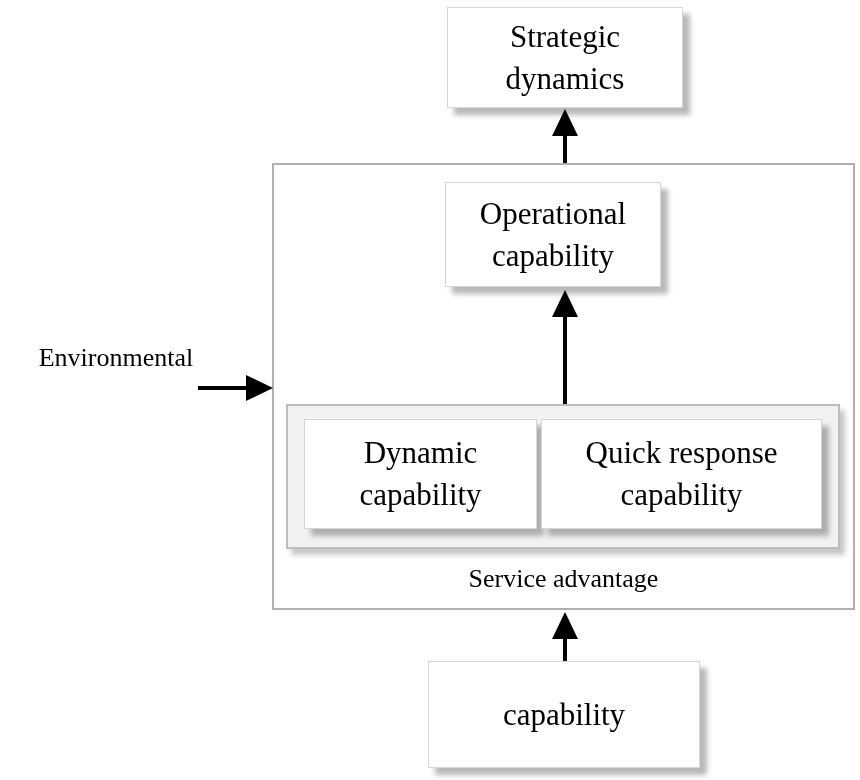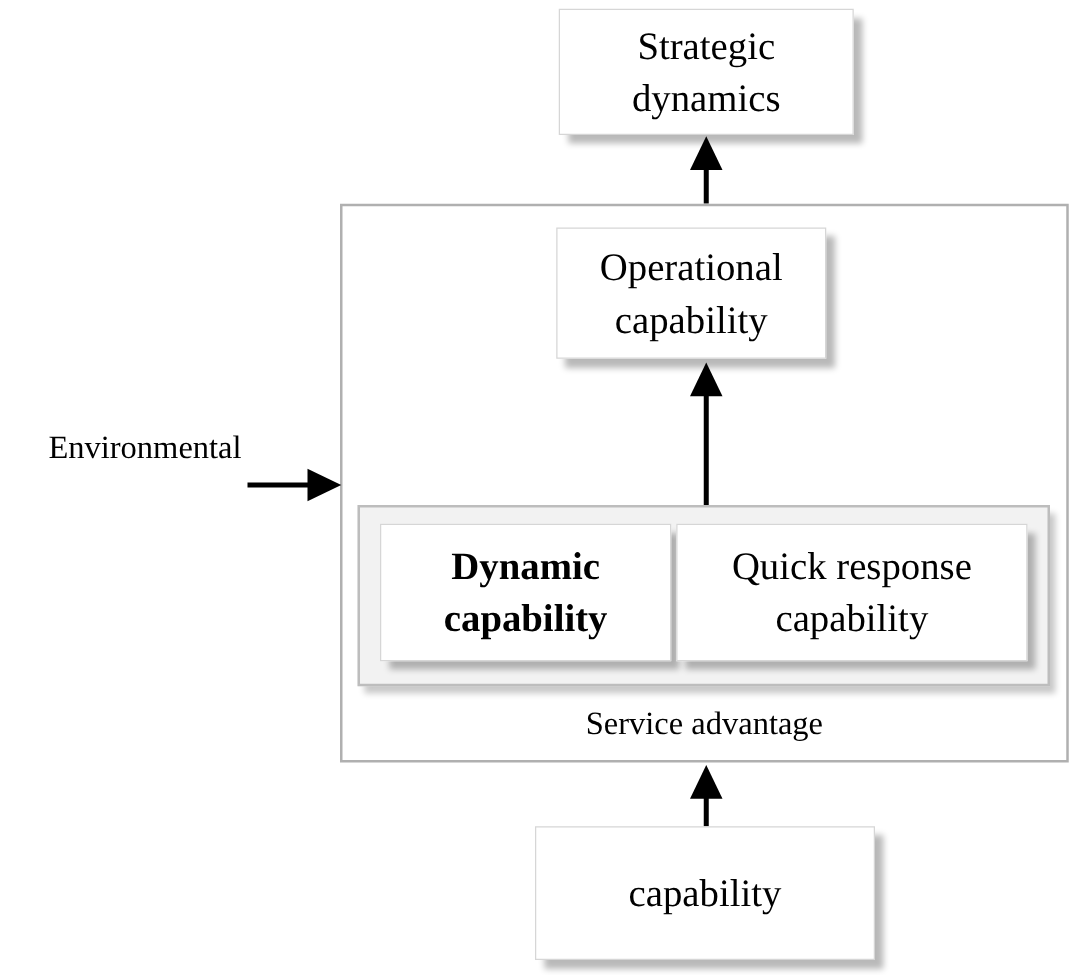--- a/index.html
+++ b/index.html
@@ -95,21 +95,21 @@
   <div class="node" style="left:445px; top:182px; width:216px; height:105px;">
     <span>Operational</span>
     <span>capability</span>
   </div>
 
   <div class="arrowhead-up" style="left:552px; top:290px;"></div>
   <div class="vline" style="left:563px; top:314px; height:91px;"></div>
 
   <div class="inner-panel" style="left:286px; top:404px; width:554px; height:145px;"></div>
 
-  <div class="node" style="left:304px; top:419px; width:233px; height:110px;font-weight:bold;">
+  <div class="node" style="left:304px; top:419px; width:233px; height:110px;">
     <span>Dynamic</span>
     <span>capability</span>
   </div>
 
   <div class="node" style="left:541px; top:419px; width:281px; height:110px;">
     <span>Quick response</span>
     <span>capability</span>
   </div>
 
   <div class="floating-label" style="left:272px; top:557px; width:583px;">Service advantage</div>

